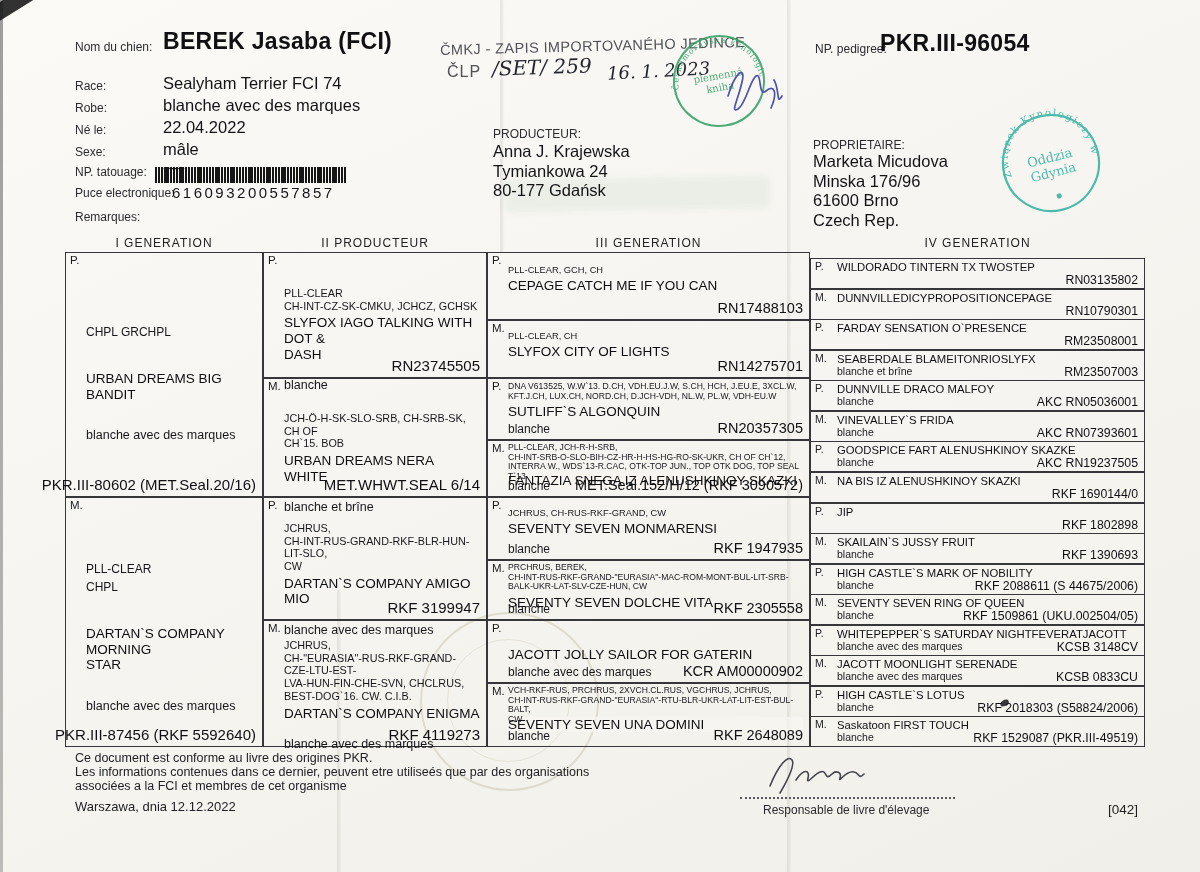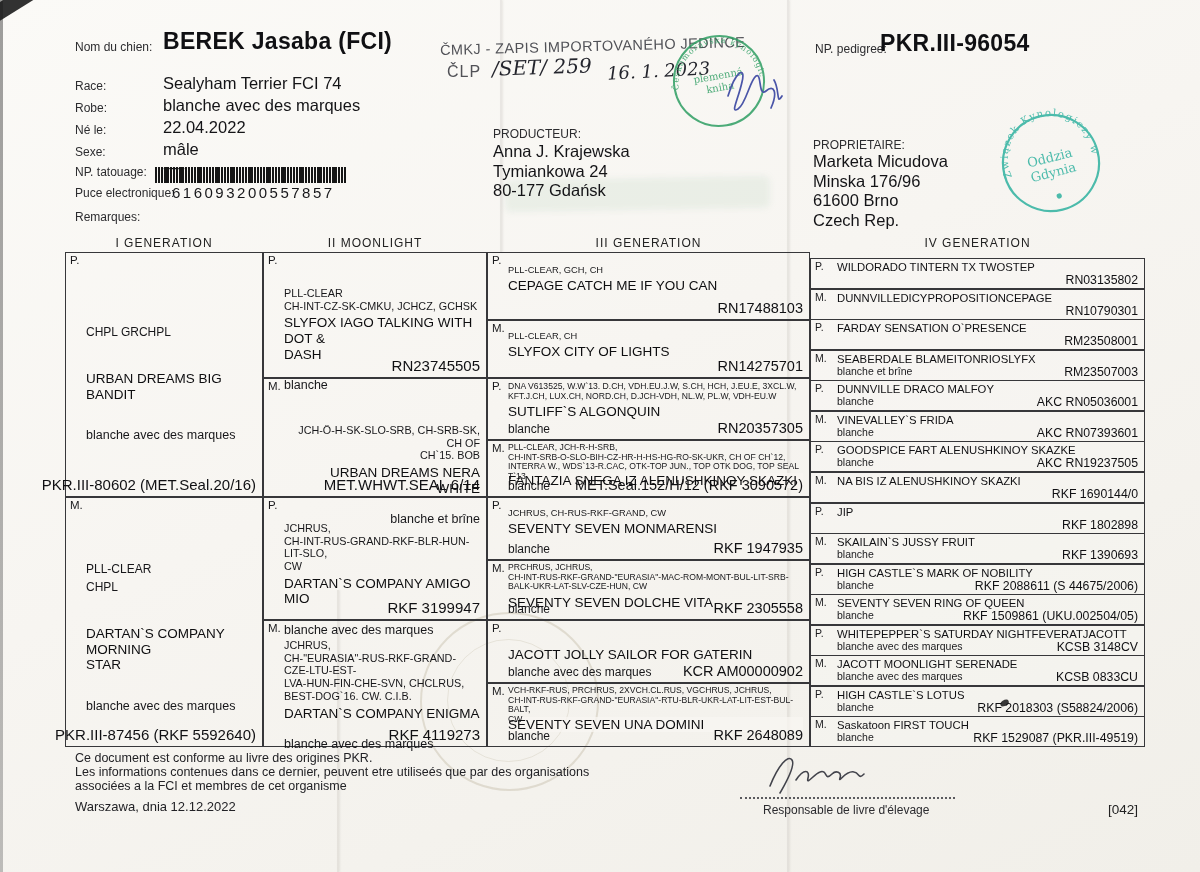--- a/index.html
+++ b/index.html
@@ -137,21 +137,21 @@
     <defs>
         <path id="plarc" d="M 17,62 A 42,42 0 1 1 99,62"></path>
       </defs>
     <text font-size="10" fill="#3ab5a4" letter-spacing="1.5"><textPath href="#plarc" xlink:href="#plarc" startOffset="0%">Związek Kynologiczy w Polsce</textPath></text>
     <text x="58" y="57" text-anchor="middle" font-size="13" fill="#3ab5a4">Oddzia</text>
     <text x="58" y="72" text-anchor="middle" font-size="13" fill="#3ab5a4">Gdynia</text>
     <circle cx="58" cy="92" r="2.6" fill="#3ab5a4"></circle>
   </svg>
 
   <div class="genhead" style="left:65px;width:198px;">I GENERATION</div>
-  <div class="genhead" style="left:263px;width:224px;">II MOONLIGHT</div>
+  <div class="genhead" style="left:263px;width:224px;">II PRODUCTEUR</div>
   <div class="genhead" style="left:810px;width:335px;">IV GENERATION</div>
   <div class="genhead" style="left:487px;width:323px;">III GENERATION</div>
 
   <div class="cell g1" style="left:65px;top:252px;width:198px;height:245px;">
     <span class="ptag">P.</span>
     <div class="pad">
       <div class="titles">CHPL GRCHPL</div>
       <div class="dogname">URBAN DREAMS BIG BANDIT</div>
       <div class="colorline">blanche avec des marques</div>
     </div>
@@ -175,21 +175,21 @@
       <div class="titles">PLL-CLEAR
 CH-INT-CZ-SK-CMKU, JCHCZ, GCHSK</div>
       <div class="dogname">SLYFOX IAGO TALKING WITH DOT &amp;
 DASH</div>
       <div class="colorline">blanche</div>
     </div>
     <div class="reg">RN23745505</div>
   </div>
   <div class="cell g2" style="left:263px;top:378px;width:224px;height:119px;">
     <span class="ptag">M.</span>
-    <div class="pad" style="padding-top:45px;text-align:right;">
+    <div class="pad" style="padding-top:33px;">
       <div class="titles">JCH-Ö-H-SK-SLO-SRB, CH-SRB-SK, CH OF
 CH`15. BOB</div>
       <div class="dogname">URBAN DREAMS NERA WHITE</div>
       <div class="colorline">blanche et brîne</div>
     </div>
     <div class="reg">MET.WHWT.SEAL 6/14</div>
   </div>
   <div class="cell g2" style="left:263px;top:497px;width:224px;height:123px;">
     <span class="ptag">P.</span>
     <div class="pad" style="padding-top:24px;">
@@ -256,21 +256,21 @@
     <div class="pad" style="padding-top:10px;">
       <div class="titles">JCHRUS, CH-RUS-RKF-GRAND, CW</div>
       <div class="dogname">SEVENTY SEVEN MONMARENSI</div>
     </div>
     <div class="colorline">blanche</div>
     <div class="reg">RKF 1947935</div>
   </div>
   <div class="cell g3" style="left:487px;top:560px;width:323px;height:60px;">
     <span class="ptag">M.</span>
     <div class="pad" style="padding-top:2px;">
-      <div class="titles" style="font-size:8.6px;">PRCHRUS, JCHRUS,
+      <div class="titles" style="font-size:8.6px;">PRCHRUS, BEREK,
 CH-INT-RUS-RKF-GRAND-"EURASIA"-MAC-ROM-MONT-BUL-LIT-SRB-BALK-UKR-LAT-SLV-CZE-HUN, CW</div>
       <div class="dogname">SEVENTY SEVEN DOLCHE VITA</div>
     </div>
     <div class="colorline">blanche</div>
     <div class="reg">RKF 2305558</div>
   </div>
   <div class="cell g3" style="left:487px;top:620px;width:323px;height:63px;">
     <span class="ptag">P.</span>
     <div class="pad" style="padding-top:2px;">
       <div class="titles"></div>

